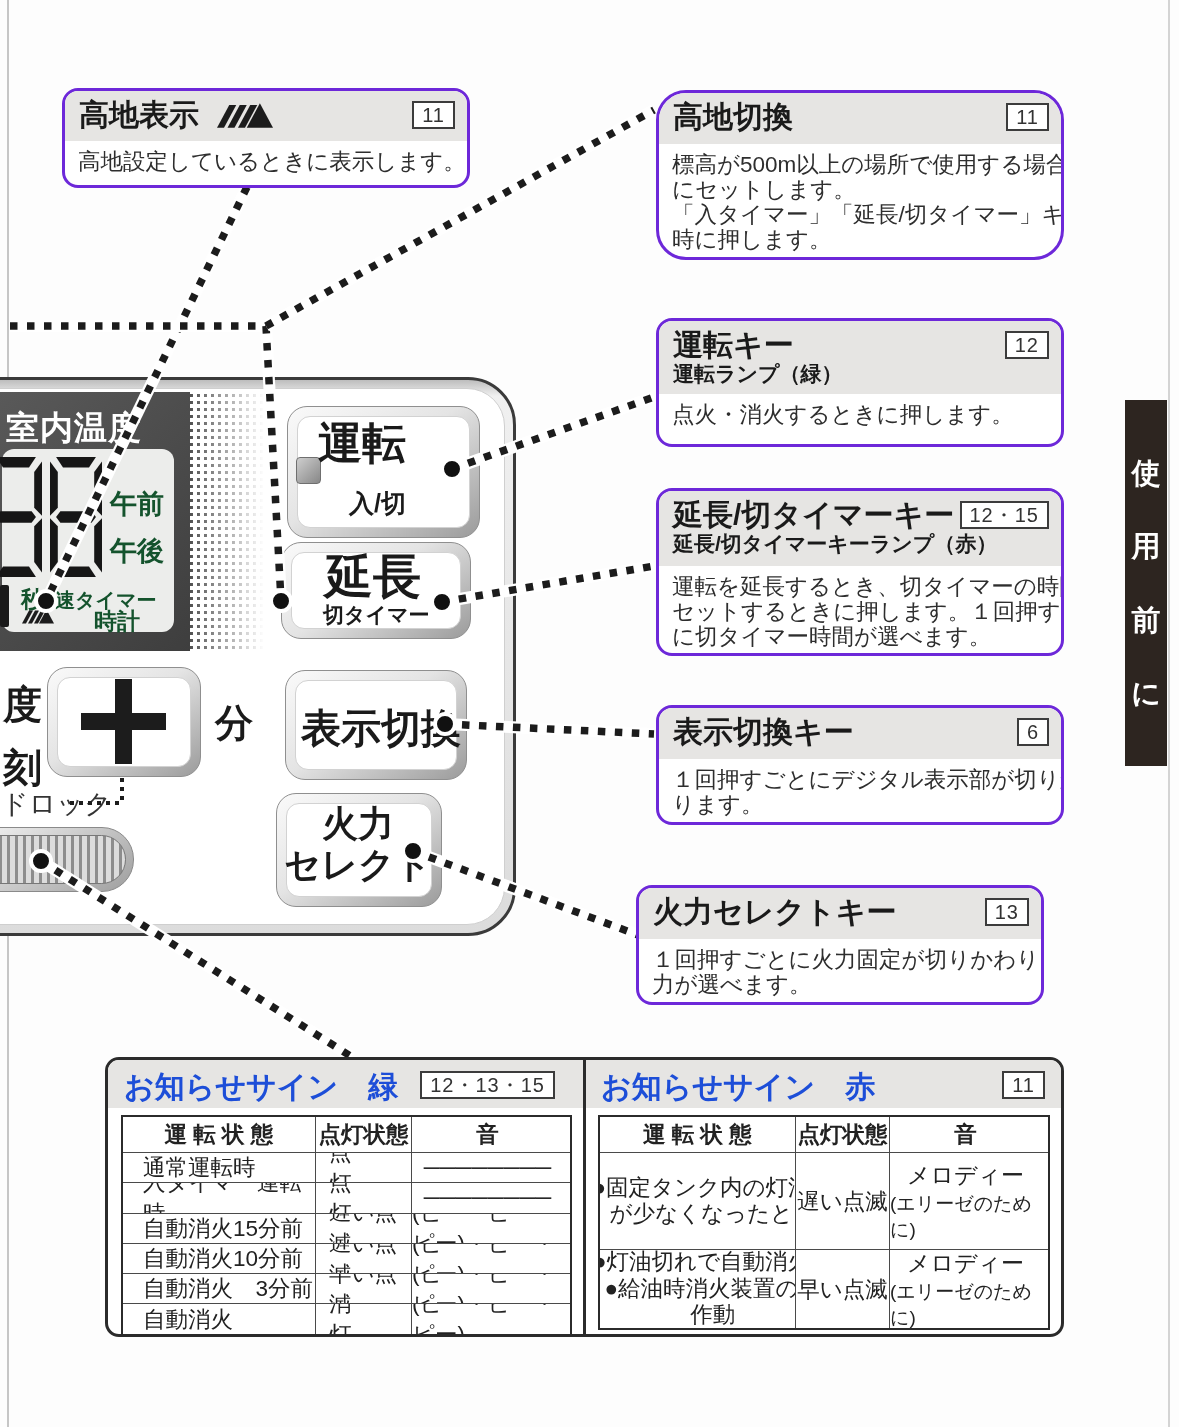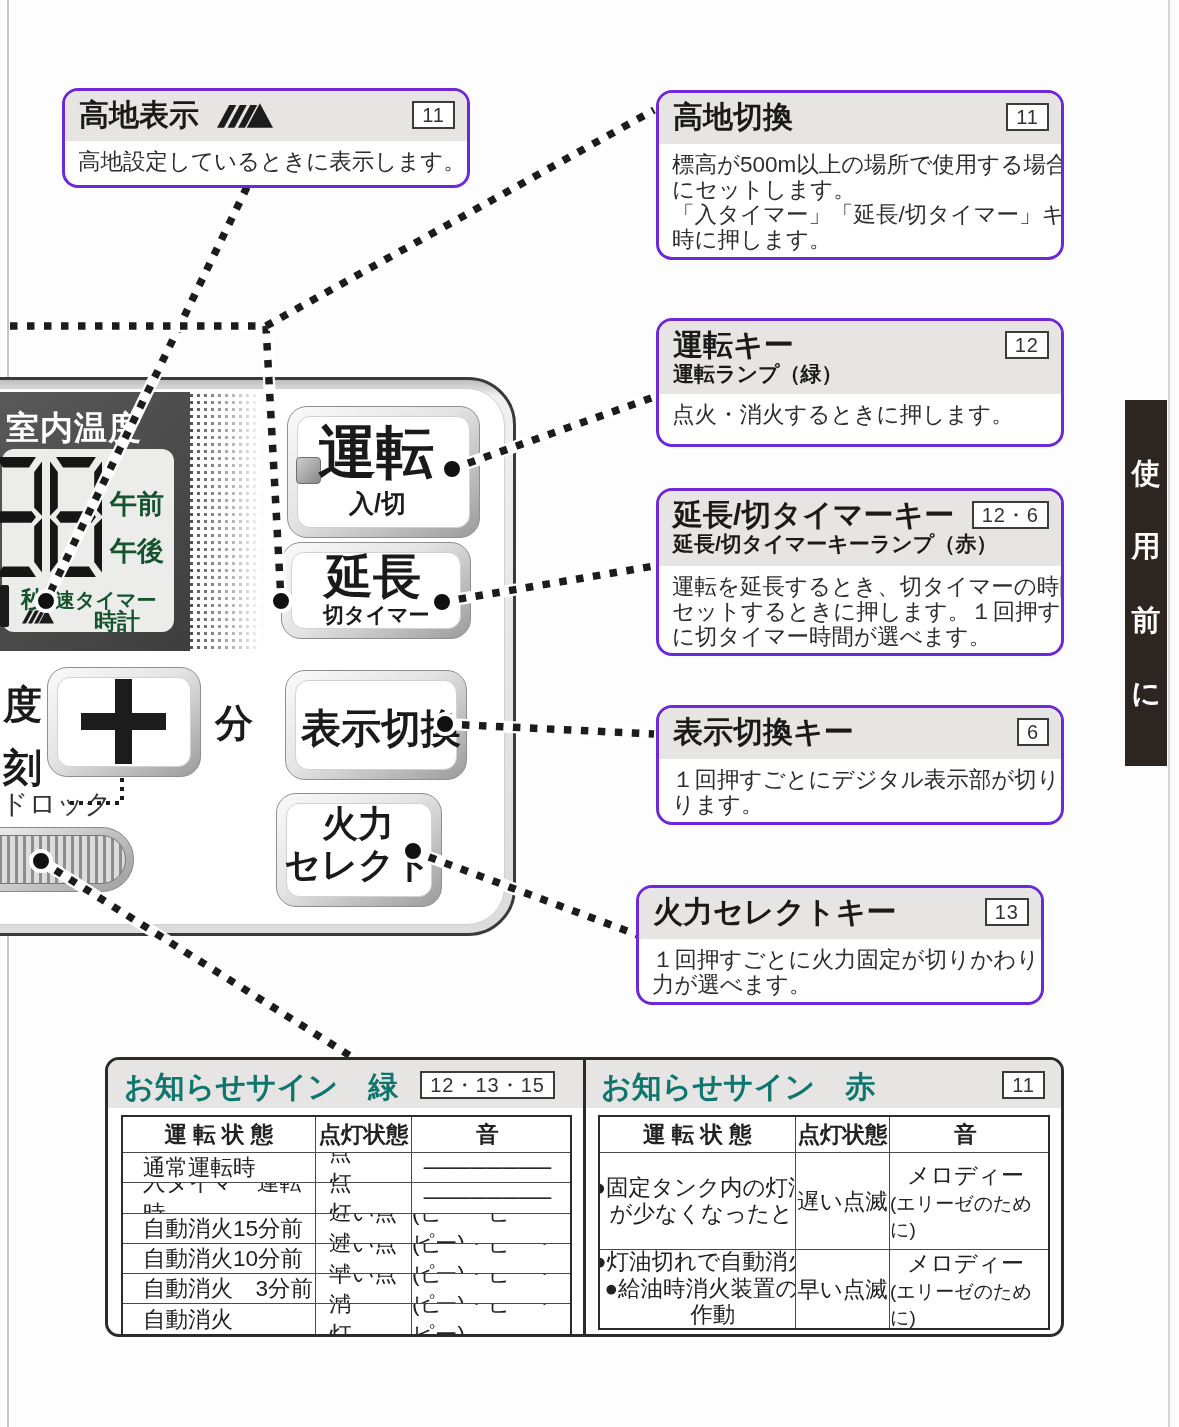--- a/index.html
+++ b/index.html
@@ -35,21 +35,21 @@
 
   .btn{position:absolute;border-radius:20px;border:1px solid #8f8f8f;
        background:linear-gradient(145deg,#fafafa 0%,#e4e4e4 45%,#9b9b9b 100%);}
   .btn .face{position:absolute;inset:9px;background:#fff;border:1px solid #d2d2d2;border-radius:13px;}
   .btn-power{left:287px;top:406px;width:191px;height:130px;}
   .btn-extend{left:281px;top:542px;width:188px;height:95px;}
   .btn-plus{left:47px;top:667px;width:152px;height:108px;}
   .btn-display{left:285px;top:670px;width:180px;height:108px;}
   .btn-heat{left:276px;top:793px;width:164px;height:112px;}
   .blabel{position:absolute;font-weight:bold;color:#1a1a1a;white-space:nowrap;}
-  .power-label{left:318px;top:414px;font-size:58px;}
+  .power-label{left:318px;top:414px;font-size:44px;}
   .power-sub{left:349px;top:487px;font-size:25px;}
   .lamp{position:absolute;left:296px;top:457px;width:23px;height:25px;border-radius:4px;
         background:linear-gradient(135deg,#cecece,#878787);border:1px solid #6f6f6f;}
   .extend-label{left:325px;top:545px;font-size:48px;}
   .extend-sub{left:323px;top:601px;font-size:21px;}
   .plus-h{position:absolute;left:81px;top:713px;width:85px;height:17px;background:#1c1c1c;}
   .plus-v{position:absolute;left:115px;top:679px;width:17px;height:85px;background:#1c1c1c;}
   .display-label{left:301px;top:701px;font-size:40px;}
   .heat-line{position:absolute;left:276px;width:164px;text-align:center;font-weight:bold;font-size:36px;color:#1a1a1a;}
   .heat1{top:800px;}.heat2{top:841px;}
@@ -80,21 +80,21 @@
   .co-body{padding:8px 11px 9px 13px;}
   .co-line{font-size:22.5px;line-height:25px;color:#2e2e2e;white-space:nowrap;}
   .mt-icon{display:inline-block;vertical-align:middle;margin-left:14px;}
 
   
   .notice{position:absolute;left:105px;top:1057px;width:953px;height:274px;border:3px solid #2b2b2b;
           border-radius:14px;background:#fff;overflow:hidden;}
   .nt-head{position:absolute;top:0;height:48px;background:#e6e5e3;}
   .nt-head-l{left:0;width:475px;}
   .nt-head-r{left:477px;width:476px;}
-  .nt-title{position:absolute;left:16px;top:7px;font-size:30px;font-weight:bold;color:#0f766e;}
+  .nt-title{position:absolute;left:16px;top:7px;font-size:30px;font-weight:bold;color:#1d4ed8;}
   .nt-badge{top:11px;}
   .nt-divider{position:absolute;left:475px;top:0;width:3px;height:100%;background:#2b2b2b;}
   .tbl{position:absolute;top:55px;border:2.5px solid #2b2b2b;background:#fff;}
   .tbl-l{left:13px;width:447px;}
   .tbl-r{left:490px;width:448px;}
   .trow{display:grid;border-bottom:1.5px solid #4a4a4a;}
   .trow:last-child{border-bottom:none;}
   .trow>div{border-right:1.5px solid #4a4a4a;display:flex;align-items:center;font-size:22.5px;color:#222;overflow:hidden;}
   .trow>div:last-child{border-right:none;}
   .gcols{grid-template-columns:193px 96px 151px;}
@@ -249,21 +249,21 @@
             <polygon points="34,28 49,0 64,28"></polygon>
         </g>
       </svg>
       <span class="badge">11</span>
     </div>
     <div class="co-body">
       <div class="co-line">高地設定しているときに表示します。</div>
     </div>
   </div>
 
-  <div class="callout" style="left:656px;top:90px;height:164px;">
+  <div class="callout" style="left:656px;top:90px;height:164px;border-radius:30px;">
     <div class="co-head" style="height:38px;">
       <span class="co-title">高地切換</span>
       <span class="badge">11</span>
     </div>
     <div class="co-body">
       <div class="co-line">標高が500m以上の場所で使用する場合</div>
       <div class="co-line">にセットします。</div>
       <div class="co-line">「入タイマー」「延長/切タイマー」キーを同</div>
       <div class="co-line">時に押します。</div>
     </div>
@@ -277,21 +277,21 @@
     </div>
     <div class="co-body">
       <div class="co-line">点火・消火するときに押します。</div>
     </div>
   </div>
 
   <div class="callout" style="left:656px;top:488px;height:162px;">
     <div class="co-head" style="height:62px;">
       <div class="co-title">延長/切タイマーキー</div>
       <div class="co-sub">延長/切タイマーキーランプ（赤）</div>
-      <span class="badge">12・6</span>
+      <span class="badge">12・15</span>
     </div>
     <div class="co-body">
       <div class="co-line">運転を延長するとき、切タイマーの時間を</div>
       <div class="co-line">セットするときに押します。１回押すごと</div>
       <div class="co-line">に切タイマー時間が選べます。</div>
     </div>
   </div>
 
   <div class="callout" style="left:656px;top:705px;height:114px;">
     <div class="co-head" style="height:38px;text-decoration:underline;">

